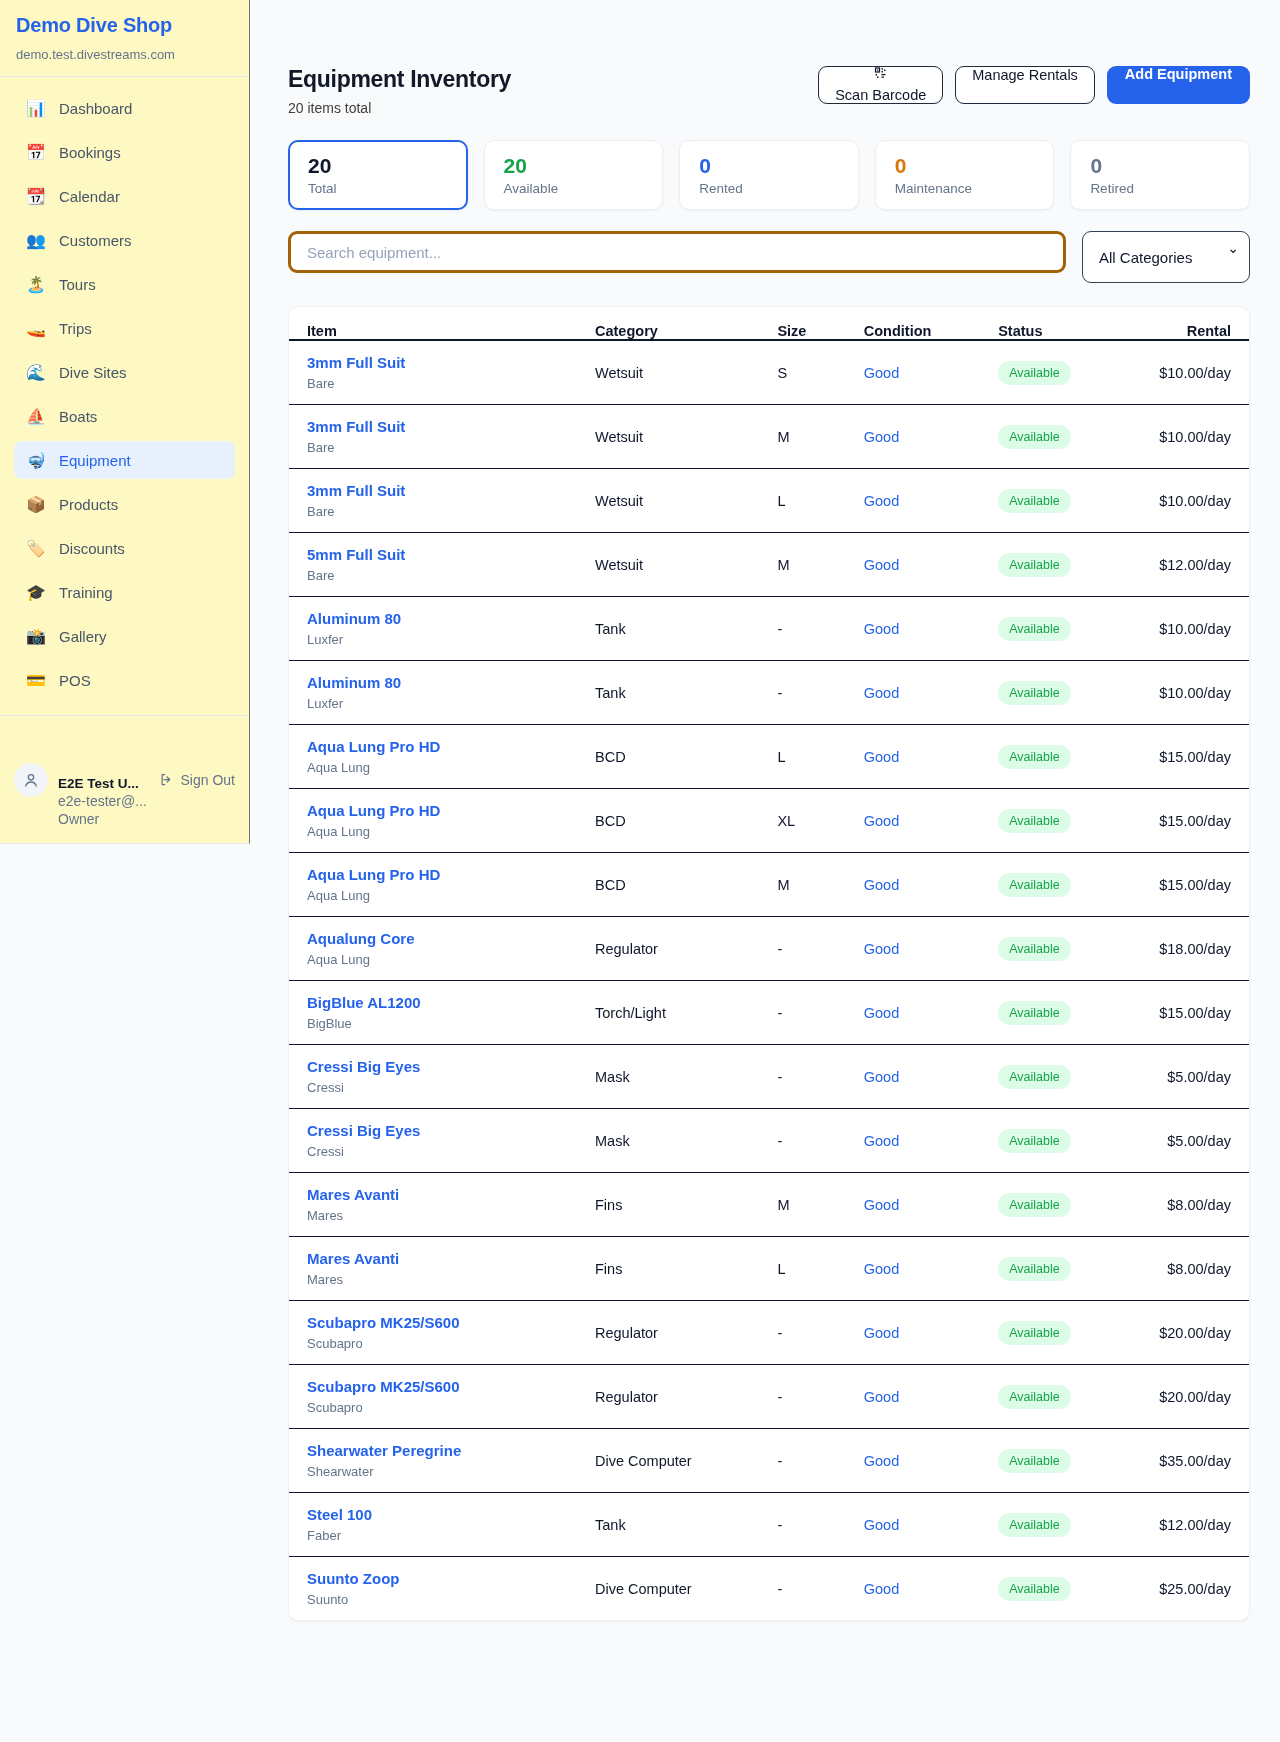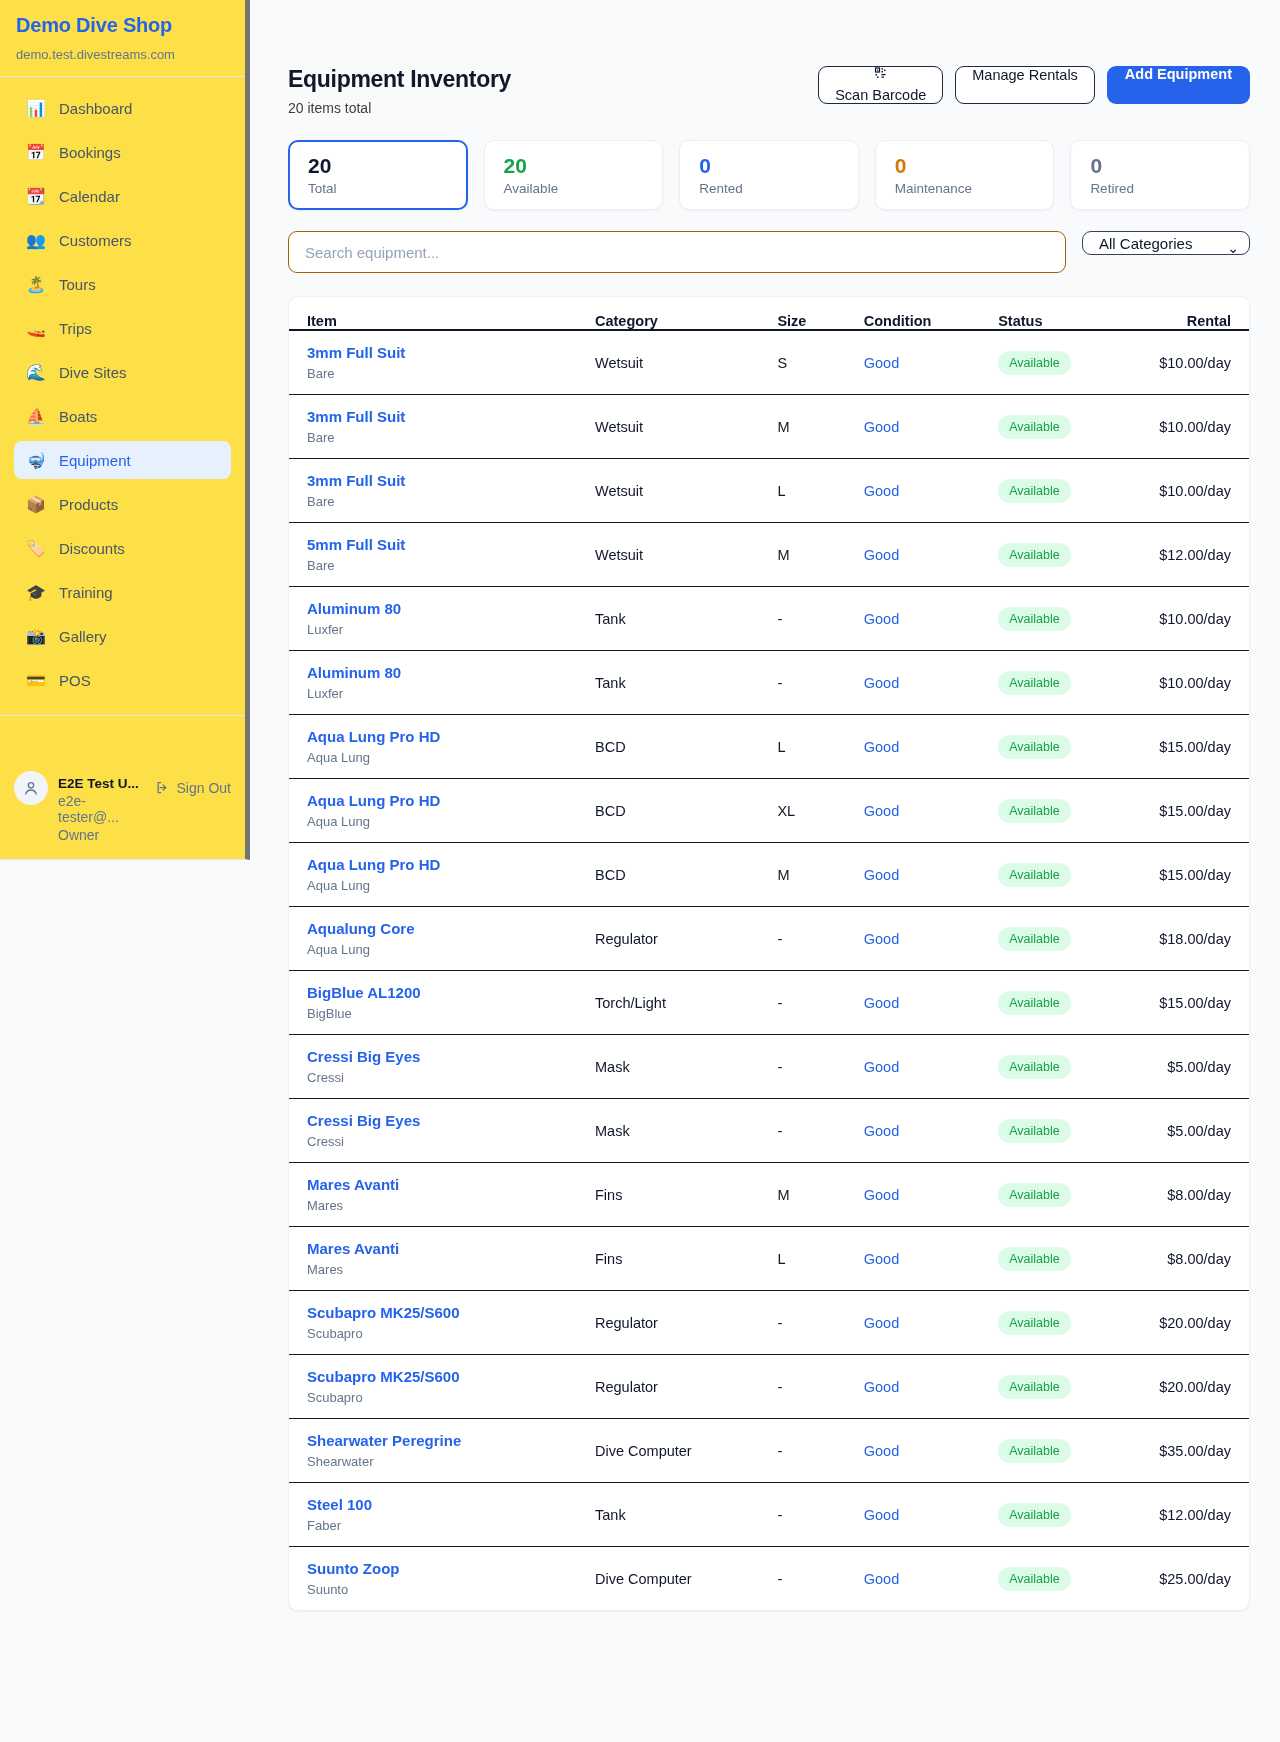--- a/index.html
+++ b/index.html
@@ -3,22 +3,22 @@
 <meta charset="utf-8">
 <style>
   * { margin:0; padding:0; box-sizing:border-box; }
   html,body { width:1280px; height:1742px; }
   body {
     font-family:"Liberation Sans", sans-serif;
     background:#f8fafc; color:#0f172a; position:relative; overflow:hidden;
   }
   
   .sidebar {
-    position:absolute; left:0; top:0; width:250px; background:#fde047;
-    border-right:5px solid #737373; border-bottom:1px solid #e5e7eb;
+    position:absolute; left:0; top:0; width:250px; background:#fef9c3;
+    border-right:1px solid #737373; border-bottom:1px solid #e5e7eb;
     padding-bottom:0;
   }
   .brand { padding:14px 16px 14px 16px; }
   .brand h1 { font-size:20px; font-weight:bold; color:#2563eb; letter-spacing:-.2px; }
   .brand p { font-size:13px; color:#64748b; margin-top:10px; }
   .side-divider { border:none; border-top:1px solid #e5e7eb; }
   .nav { padding:12px 14px 10px 14px; list-style:none; }
   .nav-item {
     display:flex; align-items:center; gap:13px; height:38px; margin-bottom:6px;
     padding:0 12px; border-radius:8px; color:#475569; font-size:15px; cursor:pointer;
@@ -54,27 +54,27 @@
   .stat-card {
     flex:1; background:#fff; border:1px solid #eceff3; border-radius:10px; padding:13px 19px;
     box-shadow:0 1px 2px rgba(15,23,42,.05);
   }
   .stat-card.selected { border:2px solid #2563eb; padding:12px 18px; }
   .stat-value { font-size:21px; font-weight:bold; }
   .stat-label { font-size:13.5px; color:#64748b; margin-top:3px; }
   
   .filters { display:flex; gap:16px; margin-top:21px; }
   .search-input {
-    flex:1; height:42px; border:1px solid #a16207; border-radius:9px; background:#fff;
+    flex:1; height:42px; border:3px solid #a16207; border-radius:9px; background:#fff;
     padding:0 16px; font-size:15px; font-family:inherit; color:#0f172a; outline:none;
   }
   .search-input::placeholder { color:#94a3b8; }
   .select-wrap { position:relative; width:168px; flex:none; }
   .select-wrap select {
-    width:100%; height:24px; border:1px solid #334155; border-radius:9px; background:#fff;
+    width:100%; height:52px; border:1px solid #334155; border-radius:9px; background:#fff;
     font-size:15px; font-family:inherit; color:#0f172a; padding:0 30px 0 16px;
     appearance:none; -webkit-appearance:none; outline:none; cursor:pointer;
   }
   .select-caret { position:absolute; right:11px; top:9px; font-size:14px; color:#0f172a; pointer-events:none; }
   
   .table-card {
     margin-top:23px; background:#fff; border-radius:10px; overflow:hidden;
     border:1px solid #eef1f5; box-shadow:0 1px 2px rgba(15,23,42,.05);
   }
   table { width:100%; border-collapse:collapse; }

